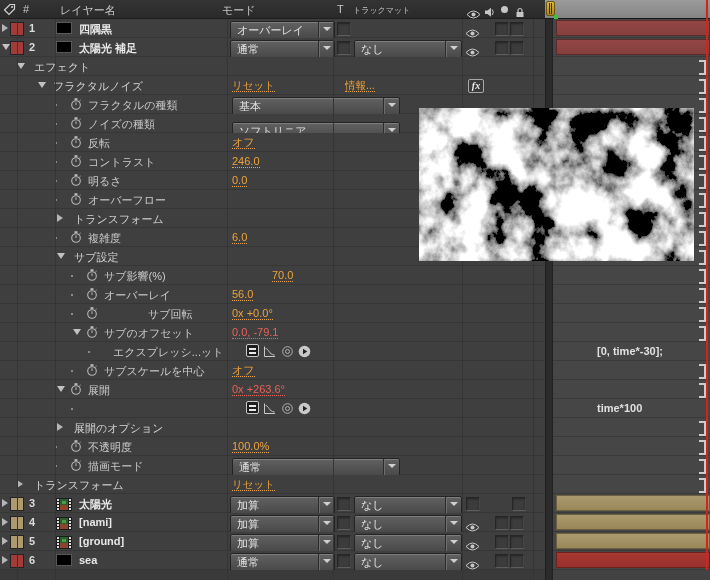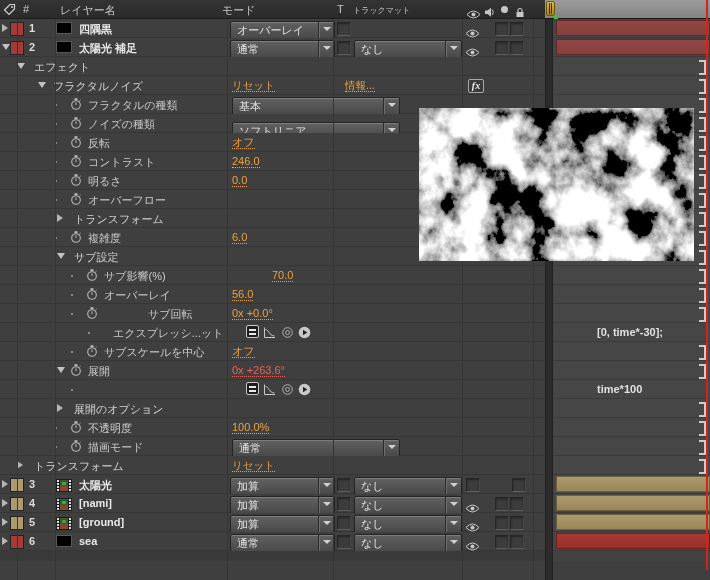--- a/index.html
+++ b/index.html
@@ -320,20 +320,33 @@
             <circle cx="6" cy="8" r="4.3" fill="none" stroke="#b8b8b8" stroke-width="1.1"></circle>
             <rect x="4.5" y="1.2" width="3" height="2" fill="#b8b8b8"></rect>
             <line x1="9.3" y1="4.2" x2="10.6" y2="3" stroke="#b8b8b8"></line>
             <line x1="6" y1="8" x2="6" y2="5.3" stroke="#b8b8b8"></line>
           </svg></span>
         <span class="plabel" style="left: 104px; margin-left: 44px;">サブ回転</span>
         <span class="val orange" style="left: 232px;">0x +0.0°</span>
       </div>
       <div class="row">
         <div class="tzone"></div>
+        <span class="bracket"></span>
+        <span class="tri down" style="left: 73px;"></span>
+        <span class="icn" style="left: 86px; top: 2px;"><svg width="12" height="14" viewBox="0 0 12 14">
+            <circle cx="6" cy="8" r="4.3" fill="none" stroke="#b8b8b8" stroke-width="1.1"></circle>
+            <rect x="4.5" y="1.2" width="3" height="2" fill="#b8b8b8"></rect>
+            <line x1="9.3" y1="4.2" x2="10.6" y2="3" stroke="#b8b8b8"></line>
+            <line x1="6" y1="8" x2="6" y2="5.3" stroke="#b8b8b8"></line>
+          </svg></span>
+        <span class="plabel" style="left: 104px;">サブのオフセット</span>
+        <span class="val red" style="left: 232px;">0.0, -79.1</span>
+      </div>
+      <div class="row">
+        <div class="tzone"></div>
         <div class="expr-text">[0, time*-30];</div>
         <span class="dot" style="left: 88px;"></span>
         <span class="plabel" style="left: 113px;">エクスプレッシ...ット</span>
         <span class="exbtns">
           <span class="exb enable" style="left: 0px;"></span>
           <span class="exb " style="left: 17px;"><svg width="13" height="13" viewBox="0 0 13 13">
               <path d="M1.5 1.5 V11.5 H12" stroke="#c9c9c9" fill="none"></path>
               <path d="M2.5 3.5 C6 3.5 5.5 9.5 11.5 10" stroke="#c9c9c9" fill="none"></path>
             </svg></span>
           <span class="exb " style="left: 35px;"><svg width="13" height="13" viewBox="0 0 13 13">

